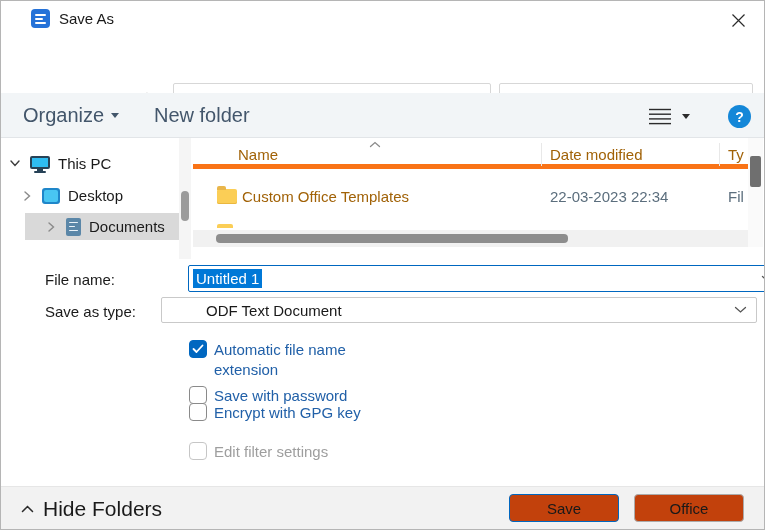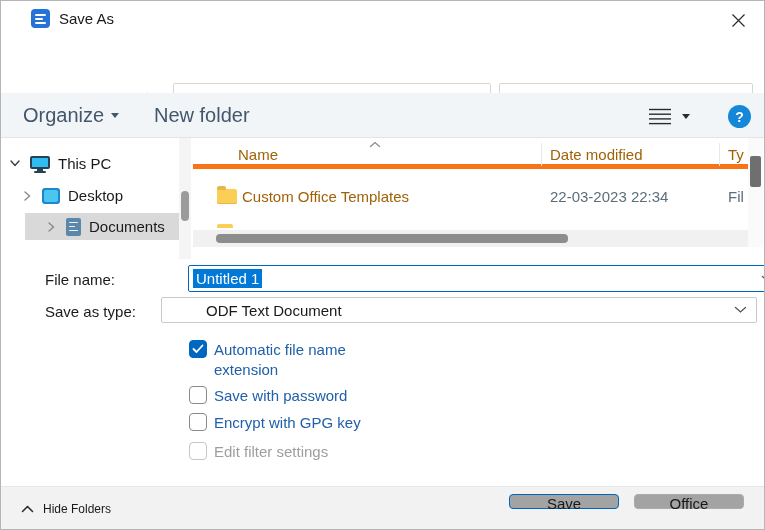--- a/index.html
+++ b/index.html
@@ -107,34 +107,34 @@
   .lbl-savetype { left:0; top:302px; }
   .combo { position:absolute; left:160px; width:596px; background:#fff; cursor:text; }
   .combo-filename { top:264px; height:27px; border:1.5px solid #0067c0; border-radius:2px;margin-left:27px; }
   .combo-savetype { top:296px; height:26px; border:1px solid #c9c9c9; border-radius:2px; cursor:pointer; }
   .sel-text { position:absolute; left:4px; top:2.5px; background:#0078d7; color:#fff; padding:0 3px; line-height:19px; }
   .combo-value { position:absolute; left:8px; top:4px; color:#191919;margin-left:36px; }
   .combo-chevron { position:absolute; right:9px; top:50%; transform:translateY(-50%); display:flex; }
 
   
   .opt { position:absolute; left:188px; display:flex; gap:7px; cursor:pointer; }
-  .opt-0 { top:339px; } .opt-1 { top:385px; } .opt-2 { top:412px; } .opt-3 { top:441px; }
+  .opt-0 { top:339px; } .opt-1 { top:385px; } .opt-2 { top:402px; } .opt-3 { top:441px; }
   .cb { width:18px; height:18px; border:1.5px solid #8a8a8a; border-radius:4px; background:#fff; flex:none; display:flex; align-items:center; justify-content:center; }
   .cb svg { display:none; }
   .opt.checked .cb { background:#0067c0; border-color:#0067c0; }
   .opt.checked .cb svg { display:block; }
   .opt-label { color:#2160a8; line-height:20px; padding-top:0px; }
   .opt-0 .opt-label { max-width:150px; }
   .opt.disabled .cb { border-color:#c6c6c6; }
   .opt.disabled .opt-label { color:#9e9e9e; }
 
   
   .footer { position:absolute; left:0; top:485px; width:100%; height:45px; background:#f2f2f2; border-top:1px solid #e6e6e6; }
-  .hide-folders { position:absolute; left:20px; top:7px; height:30px; background:none; border:none; display:flex; align-items:center; gap:9px; font:inherit; font-size:12px; color:#1a1a1a; cursor:pointer; }
-  .btn { position:absolute; top:7px; width:110px; height:15px; background:#a3a3a3; border-radius:4px; font:inherit; font-size:15px; color:#191919; cursor:pointer; }
+  .hide-folders { position:absolute; left:20px; top:7px; height:30px; background:none; border:none; display:flex; align-items:center; gap:9px; font:inherit; font-size:21px; color:#1a1a1a; cursor:pointer; }
+  .btn { position:absolute; top:7px; width:110px; height:28px; background:#c2410c; border-radius:4px; font:inherit; font-size:15px; color:#191919; cursor:pointer; }
   .btn-save { left:508px; border:1.5px solid #0067c0; }
   .btn-cancel { left:633px; border:1px solid #ababab; }
 </style>
 </head>
 <body>
 
 <div class="window">
 
   <div class="titlebar">
     <div class="app-icon">

